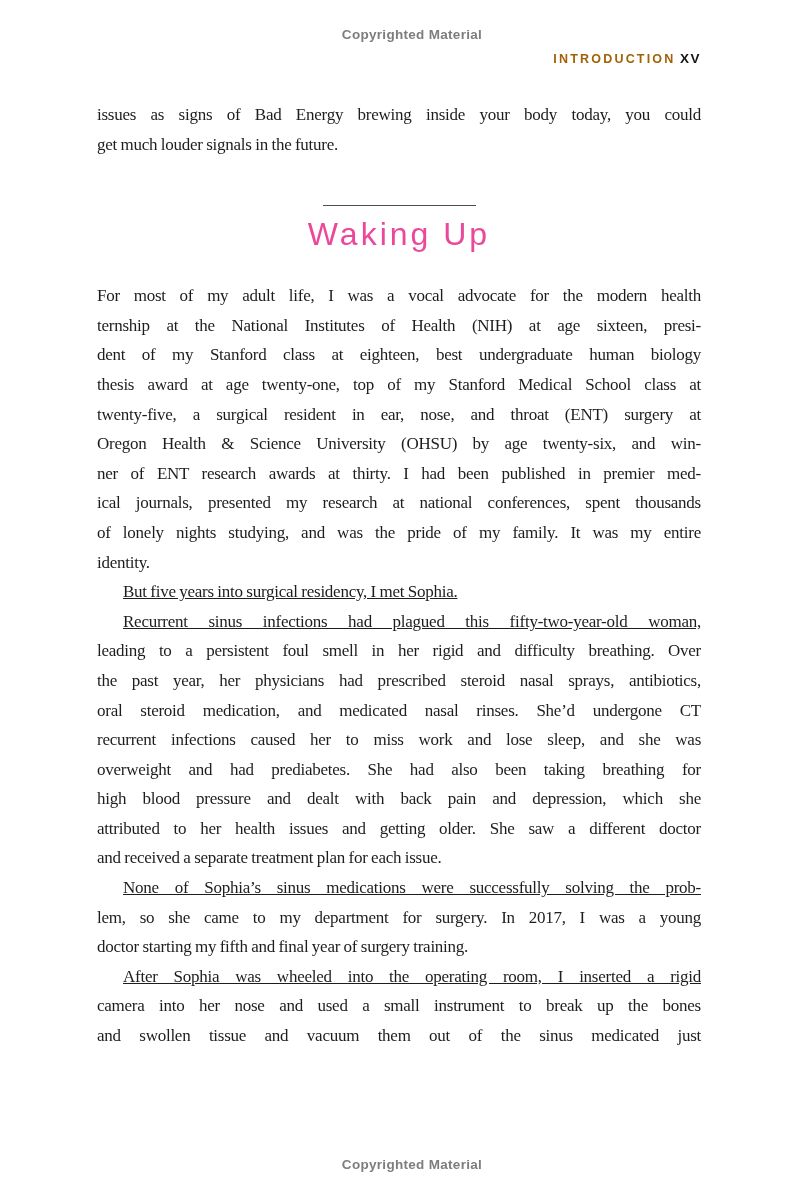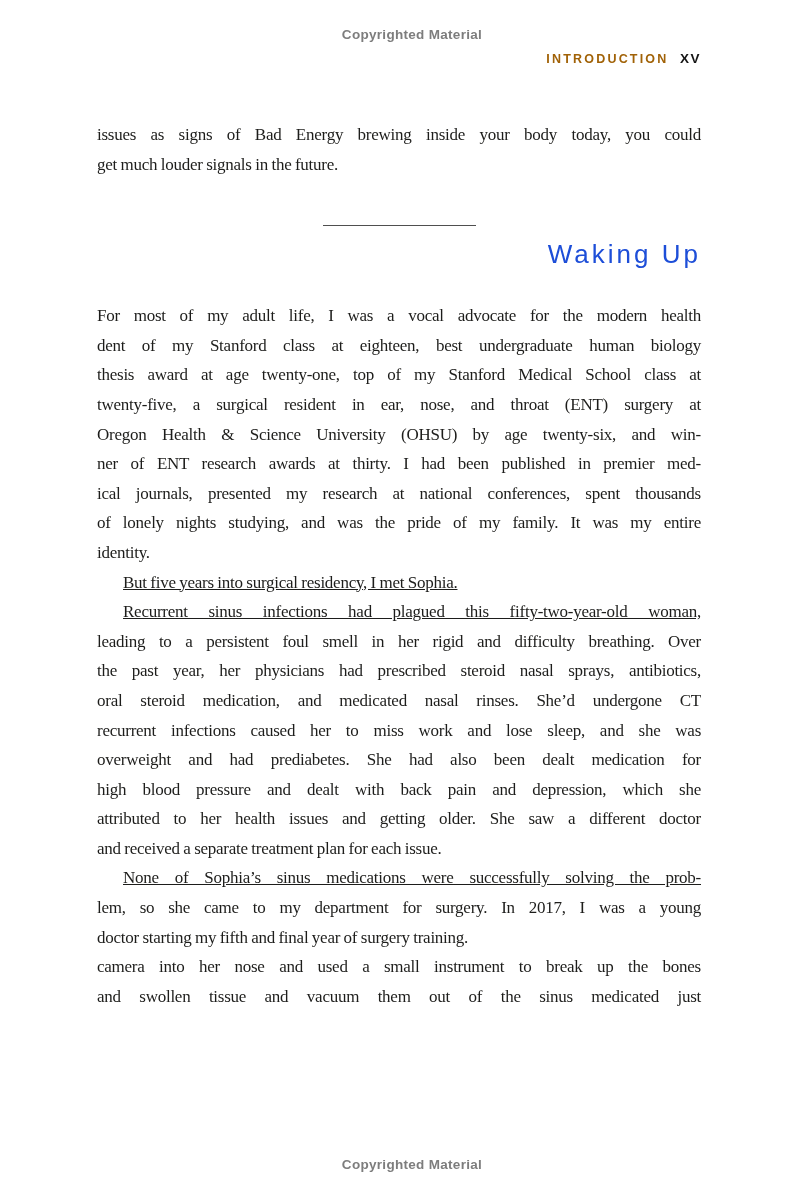--- a/index.html
+++ b/index.html
@@ -35,26 +35,25 @@
   }
   .running-header .section-name {
     font-size: 12.5px;
     letter-spacing: 2.2px;
     color: #a16207;
   }
   .running-header .page-number {
     font-size: 13.5px;
     letter-spacing: 1.5px;
     color: #151515;
-    margin-left: 7px;
   }
   .body-text {
     position: absolute;
     left: 97px;
-    top: 120px;
+    top: 100px;
     width: 604px;
   }
   .paragraph { margin: 0; padding: 0; }
   .line {
     font-family: "Liberation Serif", serif;
     font-size: 17px;
     letter-spacing: -0.25px;
     word-spacing: -0.5px;
     line-height: 29.6px;
     color: #1d1d1b;
@@ -70,26 +69,25 @@
   }
   .heading-rule {
     width: 153px;
     height: 0;
     border: none;
     border-top: 1px solid #4f4f4f;
     margin: 0 auto 13px auto;
   }
   .heading-text {
     font-family: "Liberation Sans", sans-serif;
-    font-size: 26px;
+    font-size: 32px;
     line-height: 30px;
     font-weight: 500;
     letter-spacing: 3px;
-    color: #1d4ed8;
-    text-align: right;
+    color: #ec4899;
   }
 </style>
 </head>
 <body>
 
 <div class="page">
 
   <div class="copyright-notice top">Copyrighted Material</div>
 
   <div class="running-header">
@@ -101,49 +99,51 @@
       <div class="paragraph">
         <div class="line">issues as signs of Bad Energy brewing inside your body today, you could</div>
         <div class="line no-stretch">get much louder signals in the future.</div>
       </div>
       <div class="heading-block">
         <div class="heading-rule"></div>
         <div class="heading-text">Waking Up</div>
       </div>
       <div class="paragraph">
         <div class="line">For most of my adult life, I was a vocal advocate for the modern health</div>
+        <div class="line">ternship at the National Institutes of Health (NIH) at age sixteen, presi-</div>
         <div class="line">dent of my Stanford class at eighteen, best undergraduate human biology</div>
         <div class="line">thesis award at age twenty-one, top of my Stanford Medical School class at</div>
         <div class="line">twenty-five, a surgical resident in ear, nose, and throat (ENT) surgery at</div>
         <div class="line">Oregon Health &amp; Science University (OHSU) by age twenty-six, and win-</div>
         <div class="line">ner of ENT research awards at thirty. I had been published in premier med-</div>
         <div class="line">ical journals, presented my research at national conferences, spent thousands</div>
         <div class="line">of lonely nights studying, and was the pride of my family. It was my entire</div>
         <div class="line no-stretch">identity.</div>
       </div>
       <div class="paragraph">
         <div class="line indent no-stretch">But five years into surgical residency, I met Sophia.</div>
       </div>
       <div class="paragraph">
         <div class="line indent">Recurrent sinus infections had plagued this fifty-two-year-old woman,</div>
         <div class="line">leading to a persistent foul smell in her rigid and difficulty breathing. Over</div>
         <div class="line">the past year, her physicians had prescribed steroid nasal sprays, antibiotics,</div>
         <div class="line">oral steroid medication, and medicated nasal rinses. She’d undergone CT</div>
         <div class="line">recurrent infections caused her to miss work and lose sleep, and she was</div>
-        <div class="line">overweight and had prediabetes. She had also been dealt medication for</div>
+        <div class="line">overweight and had prediabetes. She had also been taking breathing for</div>
         <div class="line">high blood pressure and dealt with back pain and depression, which she</div>
         <div class="line">attributed to her health issues and getting older. She saw a different doctor</div>
         <div class="line no-stretch">and received a separate treatment plan for each issue.</div>
       </div>
       <div class="paragraph">
         <div class="line indent">None of Sophia’s sinus medications were successfully solving the prob-</div>
         <div class="line">lem, so she came to my department for surgery. In 2017, I was a young</div>
         <div class="line no-stretch">doctor starting my fifth and final year of surgery training.</div>
       </div>
       <div class="paragraph">
+        <div class="line indent">After Sophia was wheeled into the operating room, I inserted a rigid</div>
         <div class="line">camera into her nose and used a small instrument to break up the bones</div>
         <div class="line">and swollen tissue and vacuum them out of the sinus medicated just</div>
       </div>
     </div>
 
   <div class="copyright-notice bottom">Copyrighted Material</div>
 
 </div>
 
 </body></html>

